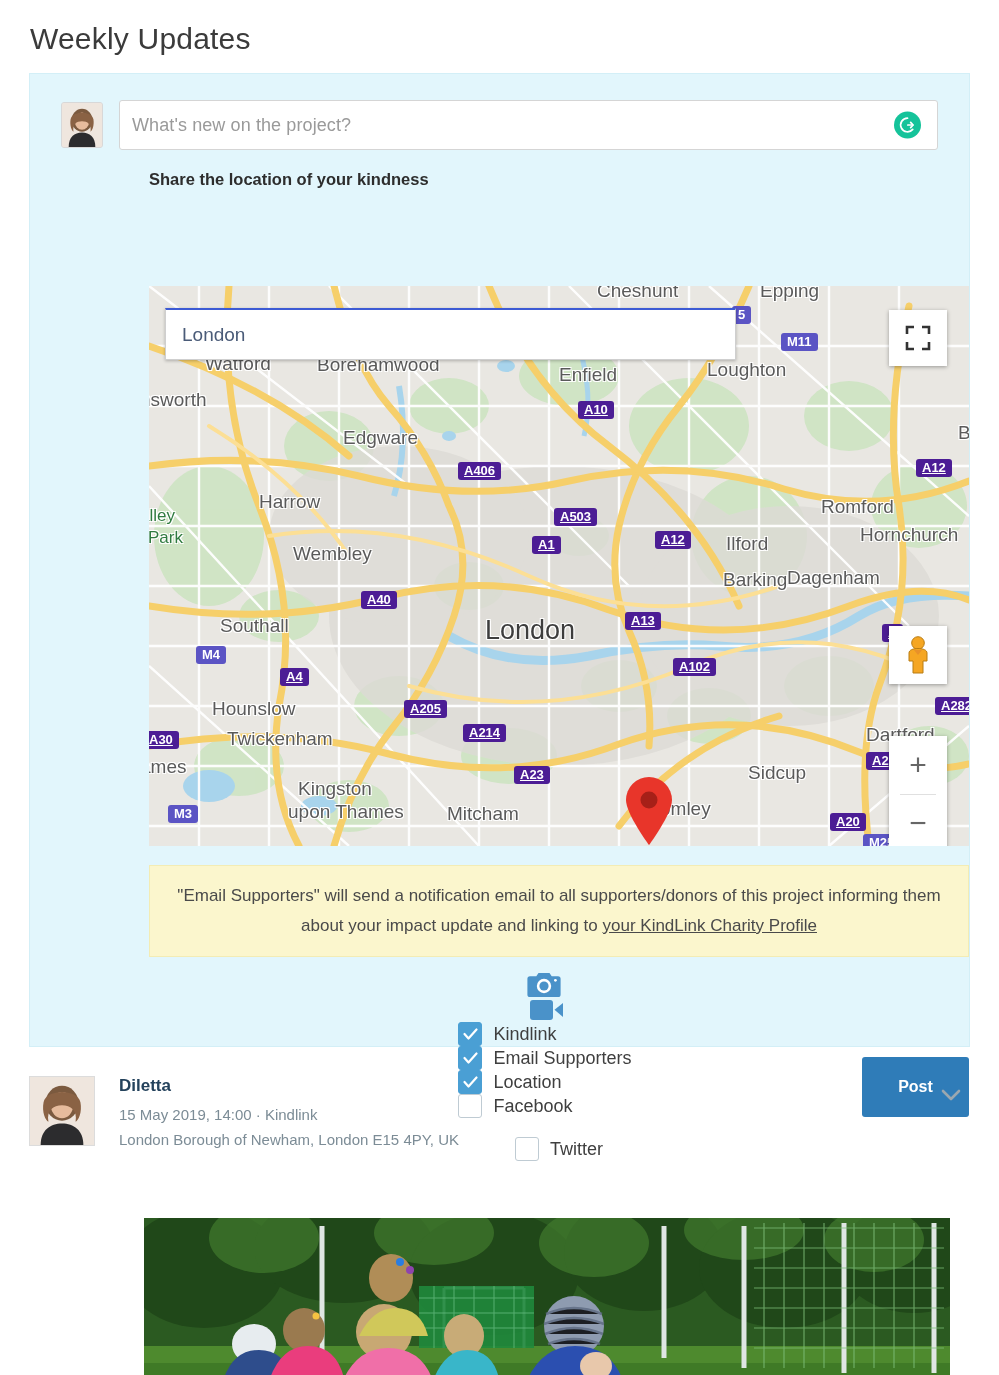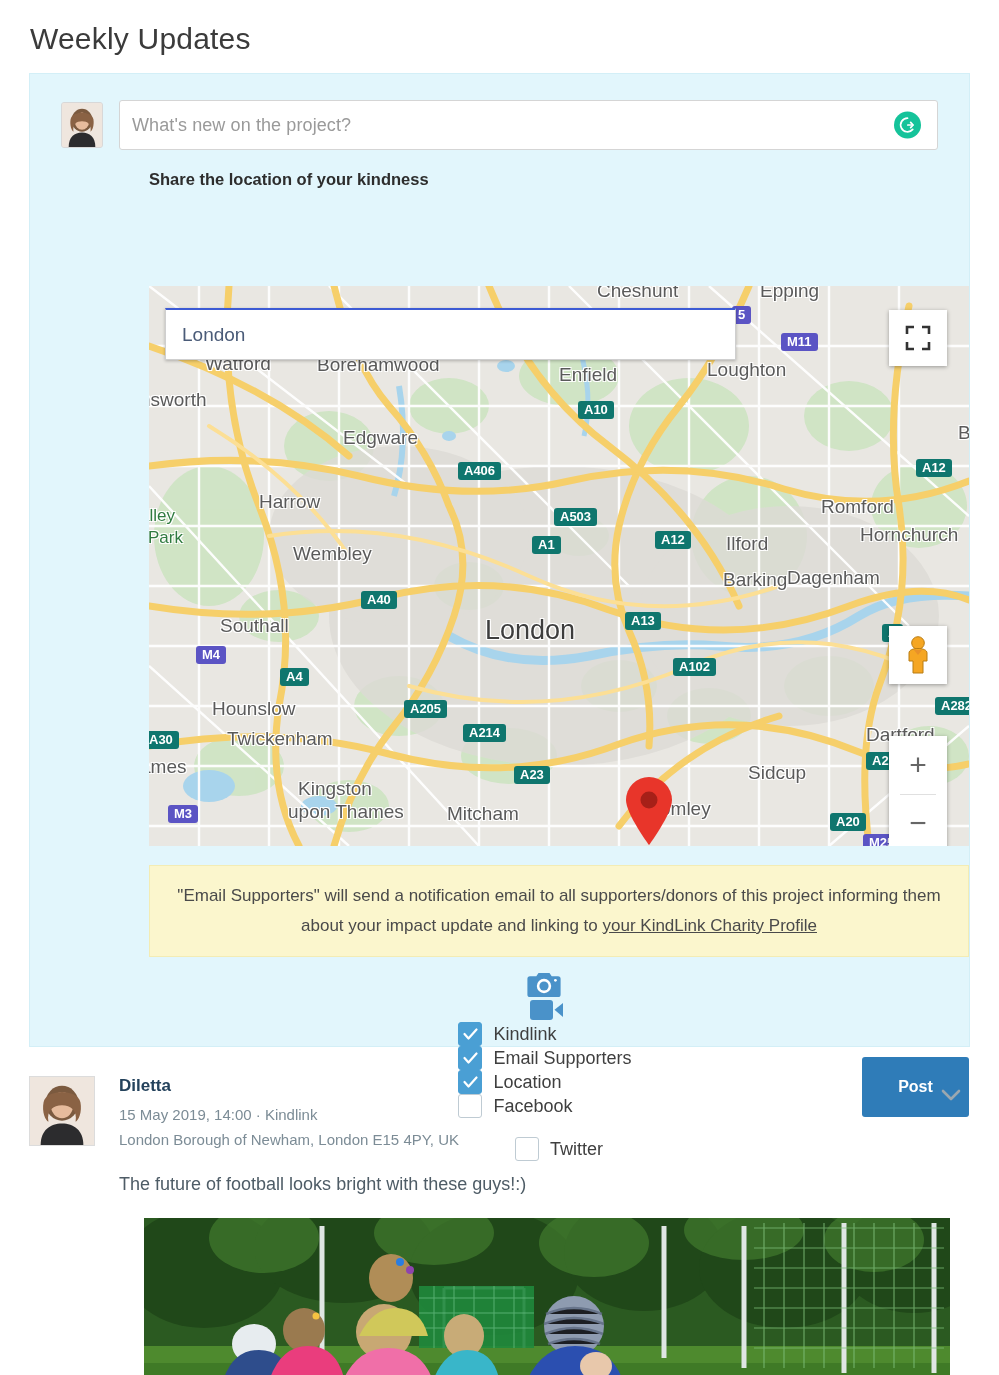--- a/index.html
+++ b/index.html
@@ -144,21 +144,21 @@
   .shield {
     position: absolute;
     border-radius: 3px;
     color: #fff;
     font-size: 13px;
     font-weight: bold;
     padding: 2px 6px 3px 6px;
     line-height: 1;
     pointer-events: none;
   }
-  .sh-a { background: #0f766e; }
+  .sh-a { background: #4c1d95; text-decoration: underline; }
   .sh-m { background: #5b54c4; }
 
   
   .notice {
     position: absolute;
     left: 119px; top: 791px;
     width: 820px; height: 92px;
     background: #fbf6cd;
     border: 1px solid #f3ecb4;
     display: flex; align-items: center; justify-content: center;
@@ -517,21 +517,20 @@
       <div class="post-sub">15 May 2019, 14:00 · Kindlink</div>
       <div class="post-sub" style="margin-top:0;">London Borough of Newham, London E15 4PY, UK</div>
     </div>
     <span class="post-chevron">
       <svg width="20" height="13" viewBox="0 0 20 13">
         <path d="M2 2l8 8 8-8" fill="none" stroke="#9aa7b0" stroke-width="2.6" stroke-linecap="round" stroke-linejoin="round"></path>
       </svg>
     </span>
   </div>
 
-  <div class="post-text">The future of football looks bright with these guys!:)</div>
 
   <div class="post-photo">
     <svg width="100%" height="100%" viewBox="0 0 806 160" preserveAspectRatio="xMidYMid slice">
       <rect width="806" height="160" fill="#2f5d24"></rect>
 
       <g fill="#2b5a21">
         <rect width="806" height="140"></rect>
       </g>
       <g fill="#1f4518" opacity=".85">
         <ellipse cx="60" cy="50" rx="80" ry="60"></ellipse>

